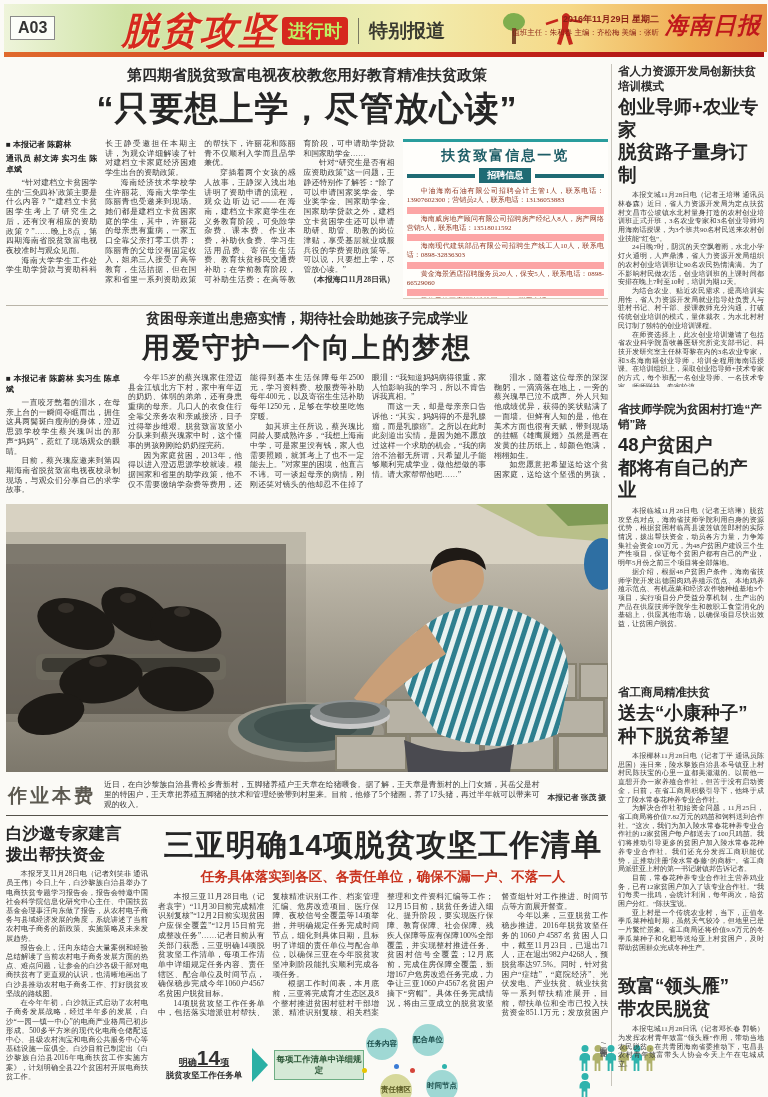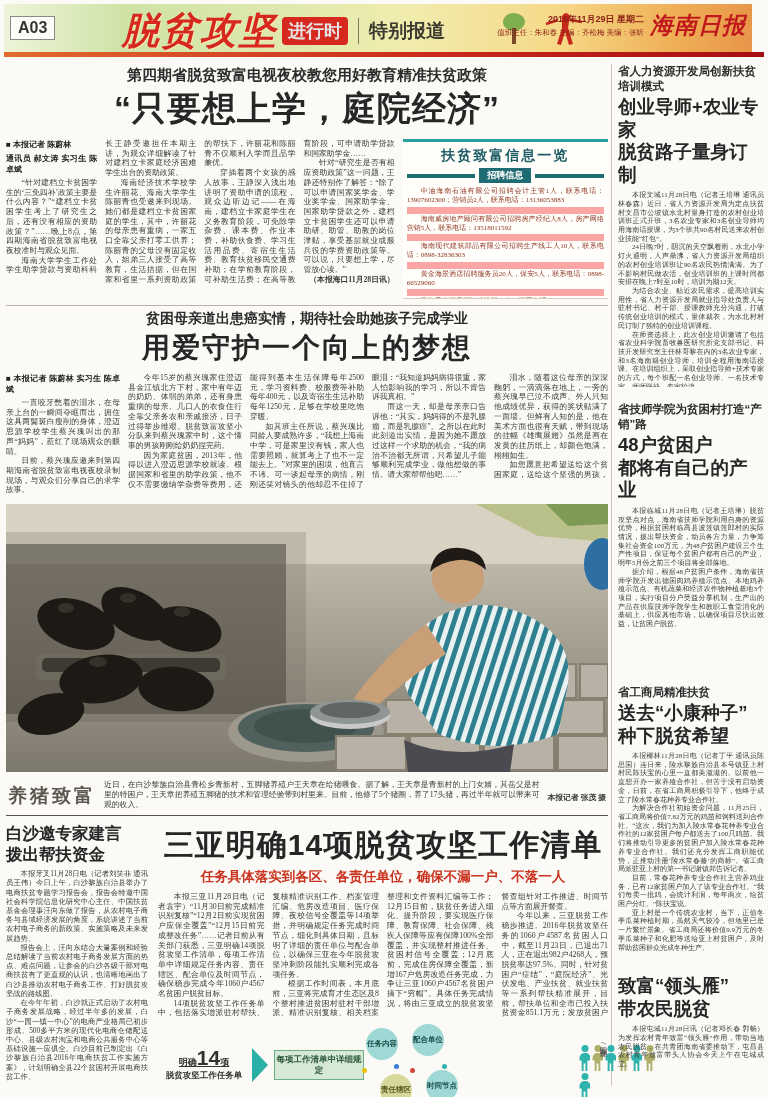--- a/index.html
+++ b/index.html
@@ -1,29 +1,29 @@
 <!DOCTYPE html>
 <html><head>
 <meta charset="utf-8">
 <style>
   html,body{margin:0;padding:0;background:#e9e7e0;}
   .page{position:relative;width:768px;height:1097px;background:#fbfaf6;margin:0 auto;overflow:hidden;
         font-family:"Liberation Serif","DejaVu Serif",serif;color:#262626;}
   
-  .masthead{position:absolute;top:4px;left:4px;right:16px;height:48px;
+  .masthead{position:absolute;top:4px;left:4px;right:1px;height:48px;
     background:linear-gradient(90deg,#eef4da 0%,#cfe3a6 16%,#dce8ae 34%,#f1ecae 54%,#f6d988 74%,#efae55 90%,#e8964a 100%);
     overflow:hidden;}
   .masthead-strip{position:absolute;top:52px;left:4px;right:4px;height:5px;
     background:linear-gradient(90deg,#e06a2d,#cc2a1c 55%,#a50e12);}
   .pagenum{position:absolute;left:6px;top:12px;border:1px solid #8a8a8a;background:rgba(255,255,255,.85);
     padding:2px 7px;font-family:"Liberation Sans",sans-serif;font-weight:bold;font-size:16px;color:#333;}
   .banner{position:absolute;left:118px;top:2px;display:flex;align-items:center;}
   .banner-title{font-family:"Liberation Serif",serif;font-style:italic;font-weight:900;font-size:37px;
     color:#d6281e;letter-spacing:2px;text-shadow:1px 1px 0 #f7e7b0;}
-  .banner-sub{margin-left:4px;background:#d6281e;color:#e5e5e5;font-family:"Liberation Sans",sans-serif;
+  .banner-sub{margin-left:4px;background:#d6281e;color:#bef264;font-family:"Liberation Sans",sans-serif;
     font-weight:bold;font-size:18px;padding:2px 6px;border-radius:4px;}
   .banner-div{width:1px;height:26px;background:#7a7a62;margin:0 10px;}
   .banner-section{font-family:"Liberation Sans",sans-serif;font-weight:900;font-size:19px;color:#3a3a30;}
   .mast-scene{position:absolute;left:488px;top:4px;}
   .mast-right{position:absolute;right:6px;top:6px;display:flex;align-items:center;gap:6px;}
   .mast-dates{text-align:right;color:#8a1f15;font-family:"Liberation Sans",sans-serif;}
   .mast-date{font-size:9px;font-weight:bold;}
   .mast-staff{font-size:7.5px;margin-top:2px;}
   .paper-name{font-family:"Liberation Serif",serif;font-style:italic;font-weight:900;font-size:23px;
     color:#c0181c;letter-spacing:1px;}
@@ -147,21 +147,21 @@
     </div>
   </div>
   <div class="masthead-strip"></div>
 
   <div class="vrule"></div>
 
   <div class="main">
 
     <div>
       <div class="kicker lead-kicker">第四期省脱贫致富电视夜校教您用好教育精准扶贫政策</div>
-      <div class="lead-headline">“只要想上学，庭院经济”</div>
+      <div class="lead-headline">“只要想上学，尽管放心读”</div>
       <div class="lead-row">
         <div class="bodytext lead-body">
           <div class="byline">■ 本报记者 陈蔚林</div>
           <div class="byline">通讯员 郝文涛 实习生 陈卓斌</div>
           <div>
               <p class="para">“针对建档立卡贫困学生的‘三免四补’政策主要是什么内容？”“建档立卡贫困学生考上了研究生之后，还有没有相应的资助政策？”……晚上8点，第四期海南省脱贫致富电视夜校准时与观众见面。</p>
               <p class="para">海南大学学生工作处学生助学贷款与资助科科长王静受邀担任本期主讲，为观众详细解读了针对建档立卡家庭经济困难学生出台的资助政策。</p>
               <p class="para">海南经济技术学校学生许丽花、海南大学学生陈丽青也受邀来到现场。她们都是建档立卡贫困家庭的学生，其中，许丽花的母亲患有重病，一家五口全靠父亲打零工供养；陈丽青的父母没有固定收入，姐弟三人接受了高等教育，生活拮据，但在国家和省里一系列资助政策的帮扶下，许丽花和陈丽青不仅顺利入学而且品学兼优。</p>
               <p class="para">穿插着两个女孩的感人故事，王静深入浅出地讲明了资助申请的流程，观众边听边记——在海南，建档立卡家庭学生在义务教育阶段，可免除学杂费、课本费、作业本费，补助伙食费、学习生活用品费、寄宿生生活费、教育扶贫移民交通费补助；在学前教育阶段，可补助生活费；在高等教育阶段，可申请助学贷款和国家助学金……</p>
               <p class="para">针对“研究生是否有相应资助政策”这一问题，王静还特别作了解答：“除了可以申请国家奖学金、学业奖学金、国家助学金、国家助学贷款之外，建档立卡贫困学生还可以申请助研、助管、助教的岗位津贴，享受基层就业或服兵役的学费资助政策等。可以说，只要想上学，尽管放心读。”</p>
@@ -267,21 +267,21 @@
           <path d="M398 236 q50 22 110 4 l-4 28 h-102 z" fill="#4a4a50"></path>
           <circle cx="452" cy="74" r="26" fill="#c99f78"></circle>
           <path d="M424 68 q4 -26 30 -24 q24 2 26 22 q-14 -12 -28 -10 q-18 2 -28 12z" fill="#1f1a16"></path>
           <path d="M420 120 q-40 30 -72 74 l16 14 q40 -36 76 -58 z" fill="#c99f78"></path>
           <ellipse cx="344" cy="212" rx="40" ry="13" fill="#c9c9c9"></ellipse>
           <ellipse cx="344" cy="208" rx="40" ry="12" fill="#8f9494"></ellipse>
           <ellipse cx="344" cy="206" rx="30" ry="8" fill="#5f6664"></ellipse>
         </g>
       </svg>
       <div class="caption-row">
-        <div class="caption-label">养猪致富</div>
+        <div class="caption-label">作业本费</div>
         <div class="caption-text">近日，在白沙黎族自治县青松乡青新村，五脚猪养殖户王天章在给猪喂食。据了解，王天章是青新村的上门女婿，其岳父是村里的特困户，王天章把养殖五脚猪的技术和管理经验带到村里来。目前，他修了5个猪圈，养了17头猪，再过半年就可以带来可观的收入。</div>
         <div class="caption-credit">本报记者 张茂 摄</div>
       </div>
     </div>
 
     <div class="bottom-row">
 
       <div class="baisha">
         <div class="bn-title">
           <div>白沙邀专家建言</div>

